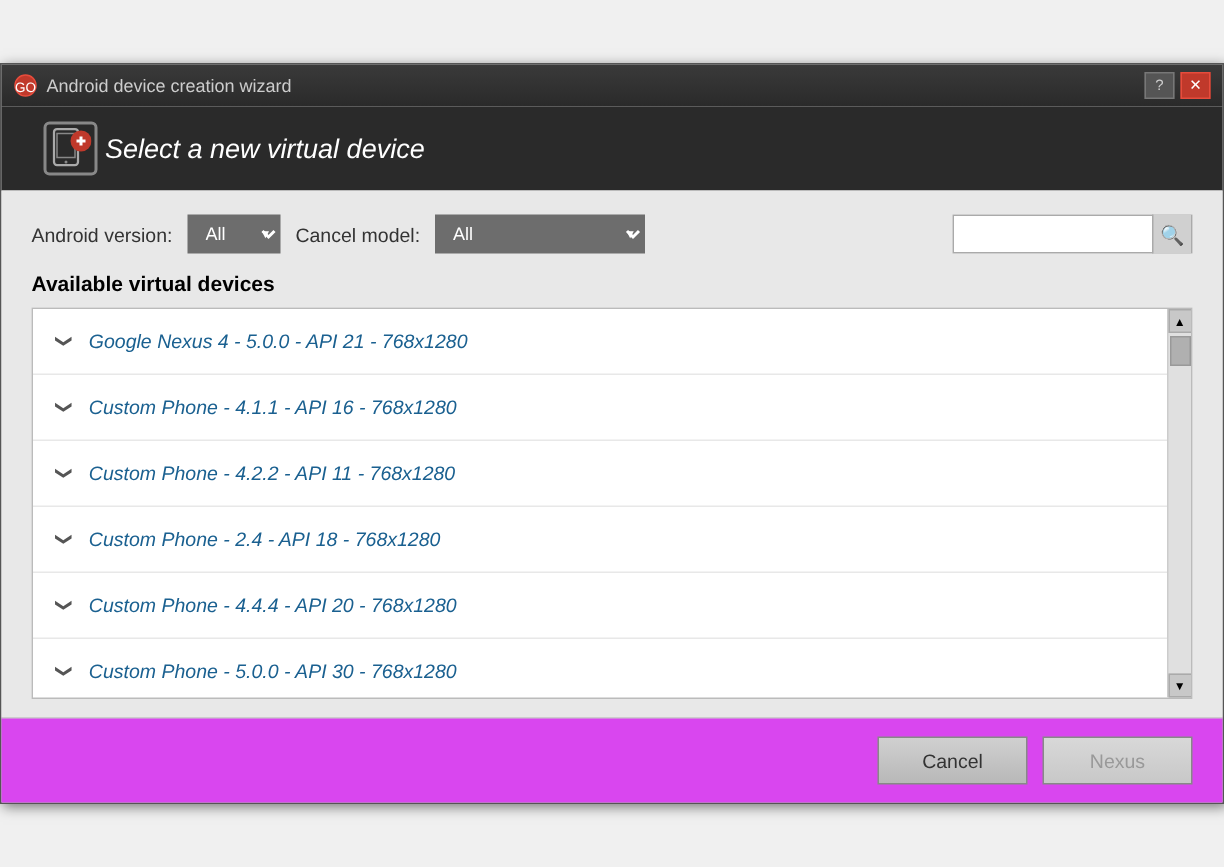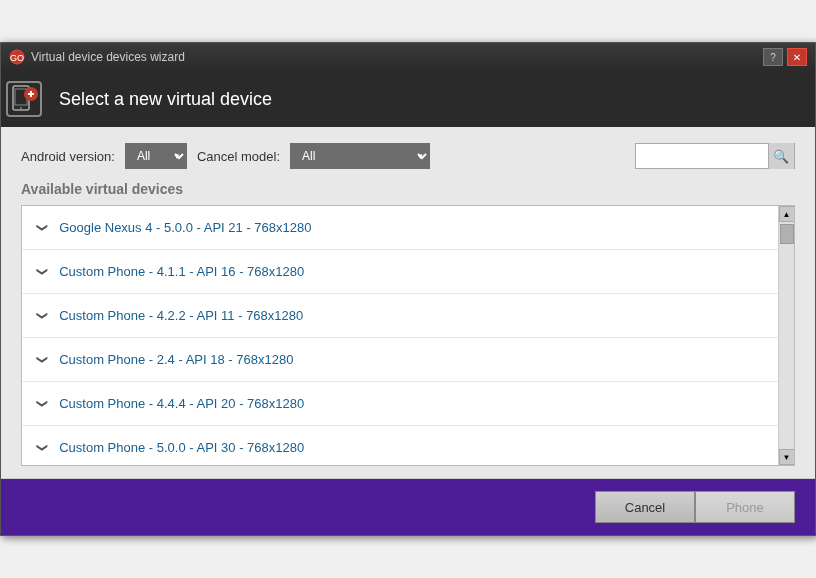--- a/index.html
+++ b/index.html
@@ -63,23 +63,24 @@
       background: #c0392b;
       border-color: #e74c3c;
       color: white;
     }
     .header-bar {
       background: #2a2a2a;
       color: white;
       height: 56px;
       display: flex;
       align-items: center;
-      padding: 0 5px;
-      flex-shrink: 0;
-      gap: 17px;
+      padding: 0 28px;
+      flex-shrink: 0;
+      gap: 5px;
+      font-style: italic;
     }
     .header-icon {
       width: 36px;
       height: 36px;
       border: 2px solid #888;
       border-radius: 4px;
       display: flex;
       align-items: center;
       justify-content: center;
       flex-shrink: 0;
@@ -147,21 +148,21 @@
       border-left: 1px solid #aaa;
       display: flex;
       align-items: center;
       justify-content: center;
       cursor: pointer;
       flex-shrink: 0;
     }
     .section-title {
       font-size: 14px;
       font-weight: bold;
-      color: #737373;
+      color: #000000;
       margin-bottom: 8px;
       flex-shrink: 0;
     }
     .device-list-container {
       flex: 1;
       background: white;
       border: 1px solid #bbb;
       overflow: hidden;
       display: flex;
       flex-direction: column;
@@ -181,20 +182,21 @@
       gap: 12px;
     }
     .chevron-icon {
       color: #555;
       font-size: 12px;
       flex-shrink: 0;
     }
     .device-name {
       color: #1a6090;
       font-size: 13px;
+      font-style: italic;
     }
     .scrollbar-track {
       width: 16px;
       background: #e0e0e0;
       border-left: 1px solid #ccc;
       display: flex;
       flex-direction: column;
       align-items: center;
       flex-shrink: 0;
       position: absolute;
@@ -219,21 +221,22 @@
       height: 20px;
       background: #b0b0b0;
       border: 1px solid #999;
       margin-top: 2px;
     }
     .footer {
       display: flex;
       justify-content: flex-end;
       align-items: center;
       padding: 12px 20px;
-      background: #4c1d95;
+      background: #d946ef;
+      gap: 10px;
       flex-shrink: 0;
       border-top: 1px solid #ccc;
     }
     .btn {
       height: 32px;
       min-width: 100px;
       padding: 0 20px;
       font-size: 13px;
       cursor: pointer;
       border: 1px solid #888;
@@ -254,21 +257,21 @@
 
 <div class="window">
 
   <div class="title-bar">
     <div class="title-bar-icon">
       <svg width="16" height="16" viewBox="0 0 16 16">
         <circle cx="8" cy="8" r="7" fill="#c0392b" stroke="#e74c3c" stroke-width="1"></circle>
         <text x="8" y="12" text-anchor="middle" font-size="9" fill="white">GO</text>
       </svg>
     </div>
-    <span class="title-bar-text">Virtual device devices wizard</span>
+    <span class="title-bar-text">Android device creation wizard</span>
     <div class="title-bar-controls">
       <div class="title-btn">?</div>
       <div class="title-btn close">✕</div>
     </div>
   </div>
 
   <div class="header-bar">
     <div class="header-icon">
       <svg width="28" height="28" viewBox="0 0 28 28">
         <rect x="3" y="1" width="16" height="24" rx="2" ry="2" fill="none" stroke="#aaa" stroke-width="1.5"></rect>
@@ -341,15 +344,15 @@
         <div class="scroll-btn">▲</div>
         <div class="scroll-thumb"></div>
         <div style="flex:1"></div>
         <div class="scroll-btn">▼</div>
       </div>
     </div>
   </div>
 
   <div class="footer">
     <button class="btn">Cancel</button>
-    <button class="btn disabled" disabled="">Phone</button>
+    <button class="btn disabled" disabled="">Nexus</button>
   </div>
 </div>
 
 </body></html>

